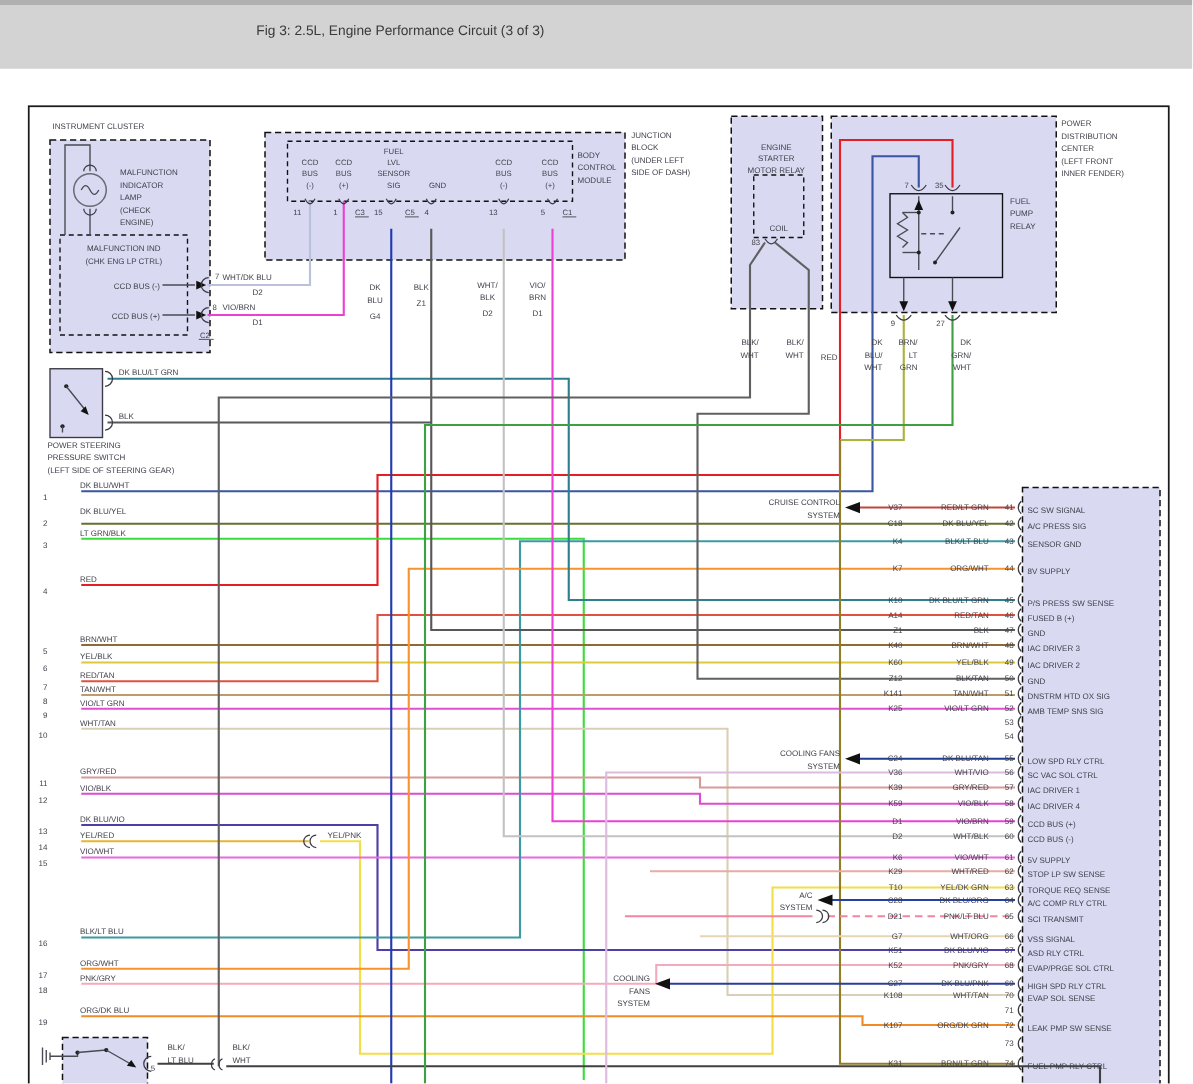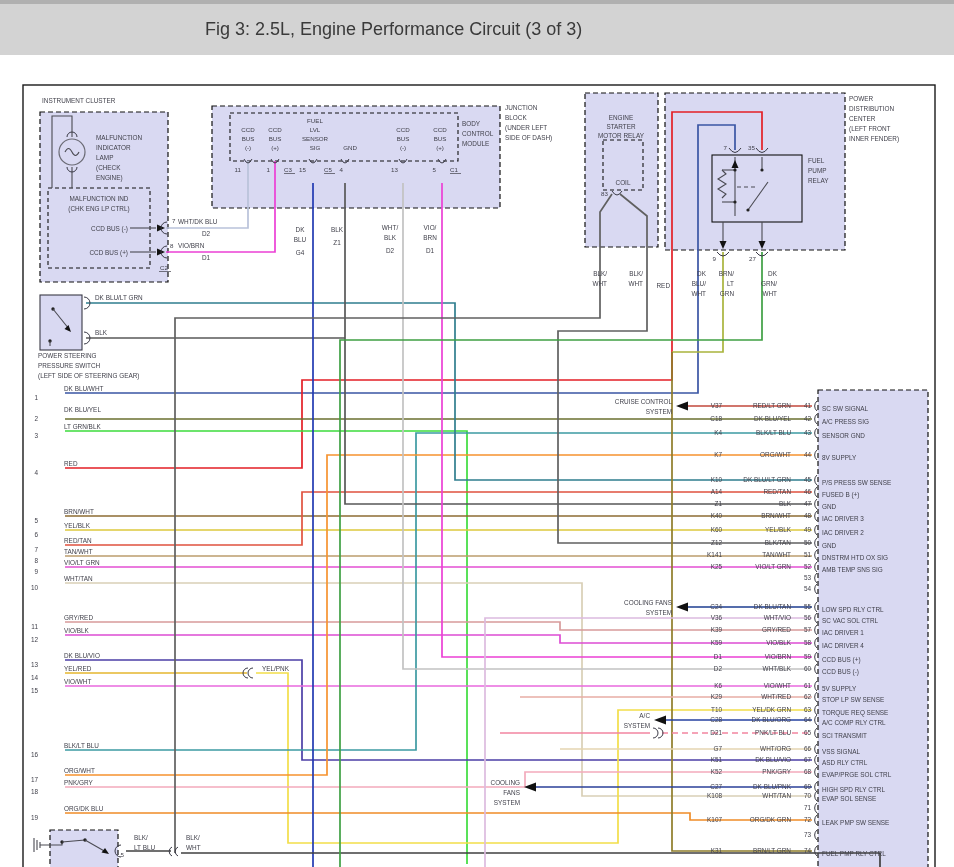--- a/index.html
+++ b/index.html
@@ -1,20 +1,20 @@
 <!DOCTYPE html>
 <html><head>
 <meta charset="utf-8">
 <style>
   html,body{margin:0;padding:0;background:#fff;}
   .page{position:relative;width:954px;height:867px;overflow:hidden;background:#fff;
         font-family:"Liberation Sans",sans-serif;}
   .titlebar{position:absolute;left:0;top:0;width:954px;height:51px;background:#d3d3d3;
             border-top:4px solid #b0b0b0;}
-  .titlebar span{position:absolute;left:205px;top:15px;font-size:18px;color:#3a3a3a;}
+  .titlebar span{position:absolute;left:205px;top:15px;font-size:11px;color:#3a3a3a;}
   svg{position:absolute;left:0;top:0;}
   text{font-family:"Liberation Sans",sans-serif;font-size:6.4px;fill:#41414b;}
   .t62{font-size:6.2px;}
   .box{fill:#d9d9f2;stroke:#111;stroke-width:1.2;stroke-dasharray:5,3;}
   .boxin{fill:none;stroke:#111;stroke-width:1.1;stroke-dasharray:4,3;}
   .solidbox{fill:#d9d9f2;stroke:#3a3a46;stroke-width:1.1;}
   .relaybox{fill:none;stroke:#111;stroke-width:1.1;}
   .conn{fill:none;stroke:#3a3a46;stroke-width:1;}
   .thin{fill:none;stroke:#4a4a52;stroke-width:1.1;}
   .dash{stroke-dasharray:4,3;}

